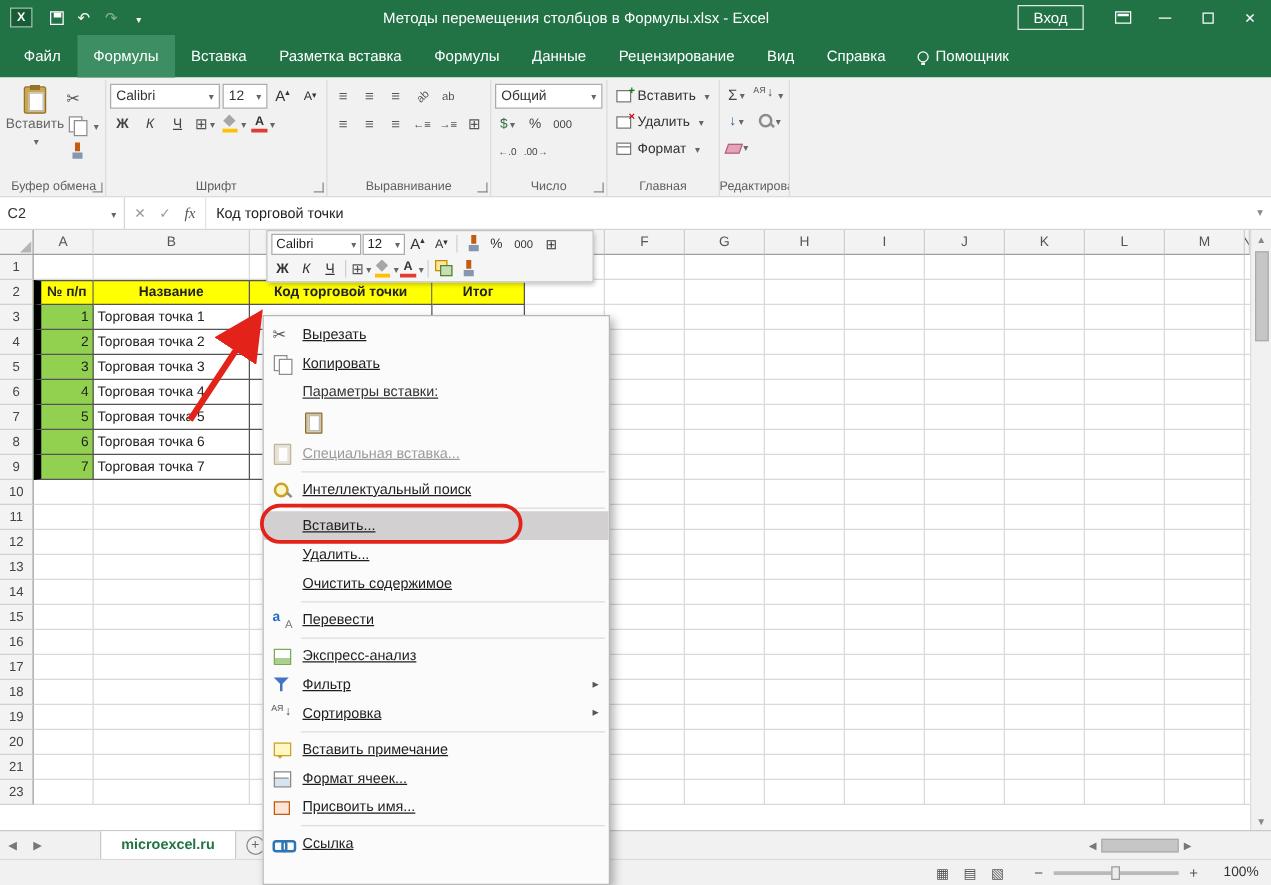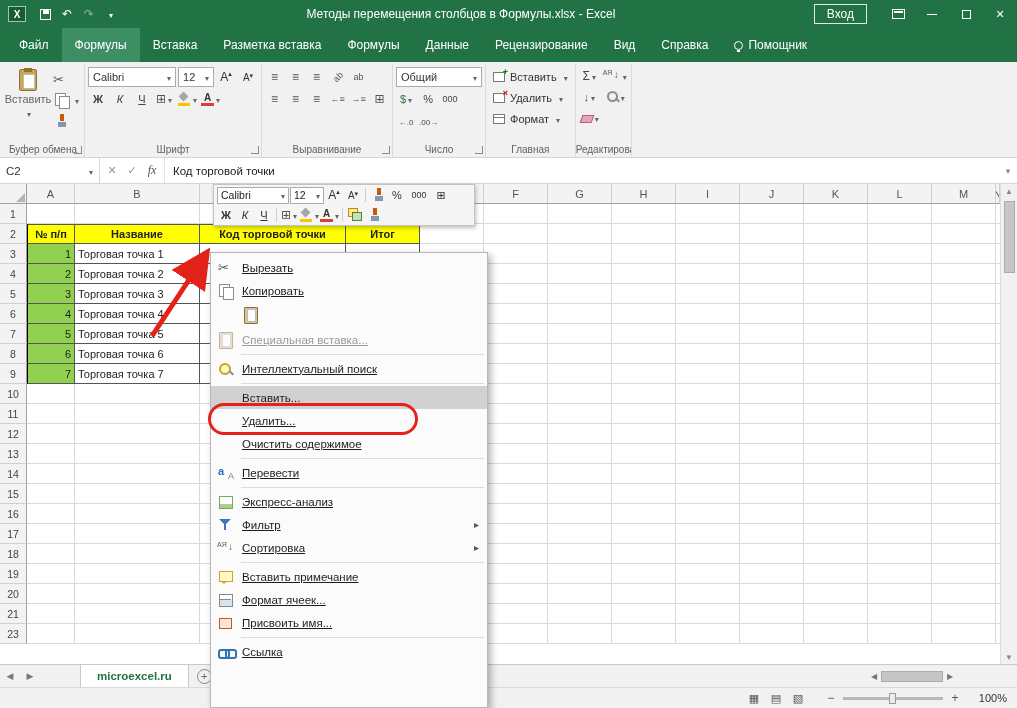--- a/index.html
+++ b/index.html
@@ -129,21 +129,21 @@
 .corner{width:27px;flex:0 0 27px;background:#f3f3f3;border-right:1px solid #9f9f9f;border-bottom:1px solid #9f9f9f;position:relative}
 .corner::after{content:"";position:absolute;right:1px;bottom:1px;border-style:solid;border-width:0 0 9px 9px;border-color:transparent transparent #b5b5b5 transparent}
 .colh{height:20px;background:#f3f3f3;border-right:1px solid #d0d0d0;border-bottom:1px solid #9f9f9f;color:#555;font-size:11px;display:flex;align-items:center;justify-content:center;overflow:hidden}
 .grow{display:flex;height:20px;width:1000px}
 .rowh{width:27px;flex:0 0 27px;background:#f3f3f3;border-right:1px solid #9f9f9f;border-bottom:1px solid #d0d0d0;color:#444;font-size:10.5px;display:flex;align-items:center;justify-content:center}
 .cell{height:20px;border-right:1px solid #d9d9d9;border-bottom:1px solid #d9d9d9;font-size:11px;display:flex;align-items:center;padding:0 3px;white-space:nowrap;overflow:hidden}
 .cell.th{background:#ffff00;font-weight:bold;justify-content:center;border-right:1px solid #555;border-bottom:1px solid #555;border-top:1px solid #555}
 .cell.num{background:#92d050;justify-content:flex-end;border-right:1px solid #555;border-bottom:1px solid #555}
 .cell.nm{border-right:1px solid #555;border-bottom:1px solid #555}
 .cell.bd{border-right:1px solid #555;border-bottom:1px solid #555}
-.cell.bl{border-left:1px solid #000000}
+.cell.bl{border-left:6px solid #000000}
 .vscroll{position:absolute;right:0;top:0;width:17px;height:480px;background:#f1f1f1;border-left:1px solid #ddd;display:flex;flex-direction:column;align-items:center;color:#888;font-size:8px}
 .vthumb{width:11px;height:72px;background:#c6c6c6;border:1px solid #ababab;margin-top:3px}
 .varr{height:14px;display:flex;align-items:center;justify-content:center}
 .varr.bot{margin-top:auto}
 
 
 .sheetbar{height:23px;background:#f1f1f1;border-top:1px solid #c9c9c9;display:flex;align-items:stretch}
 .snav{width:20px;display:flex;align-items:center;justify-content:center;color:#777;font-size:9px}
 .stab{background:#fff;border-left:1px solid #c9c9c9;border-right:1px solid #c9c9c9;color:#217346;font-weight:bold;font-size:11.5px;display:flex;align-items:center;padding:0 16px;margin-left:40px}
 .newsheet{width:15px;height:15px;border:1px solid #888;border-radius:50%;color:#666;font-size:11px;line-height:13px;text-align:center;margin:4px 0 0 8px}
@@ -951,20 +951,24 @@
 <div class="ctxmenu">
   <div>
       <div class="ctx-item">
         <span class="cmi scissors-icon"></span>
         <span class="ctx-label">Вырезать</span>
       </div>
       <div class="ctx-item">
         <span class="cmi copy-icon"></span>
         <span class="ctx-label">Копировать</span>
       </div>
+      <div class="ctx-item cap">
+        <span class="cmi none"></span>
+        <span class="ctx-label">Параметры вставки:</span>
+      </div>
       <div class="ctx-item prow">
         <span class="pobtn">
           <span class="cmi paste-icon"></span>
         </span>
       </div>
       <div class="ctx-item dis">
         <span class="cmi paste-icon"></span>
         <span class="ctx-label">Специальная вставка...</span>
       </div>
       <div class="ctx-sep"></div>

